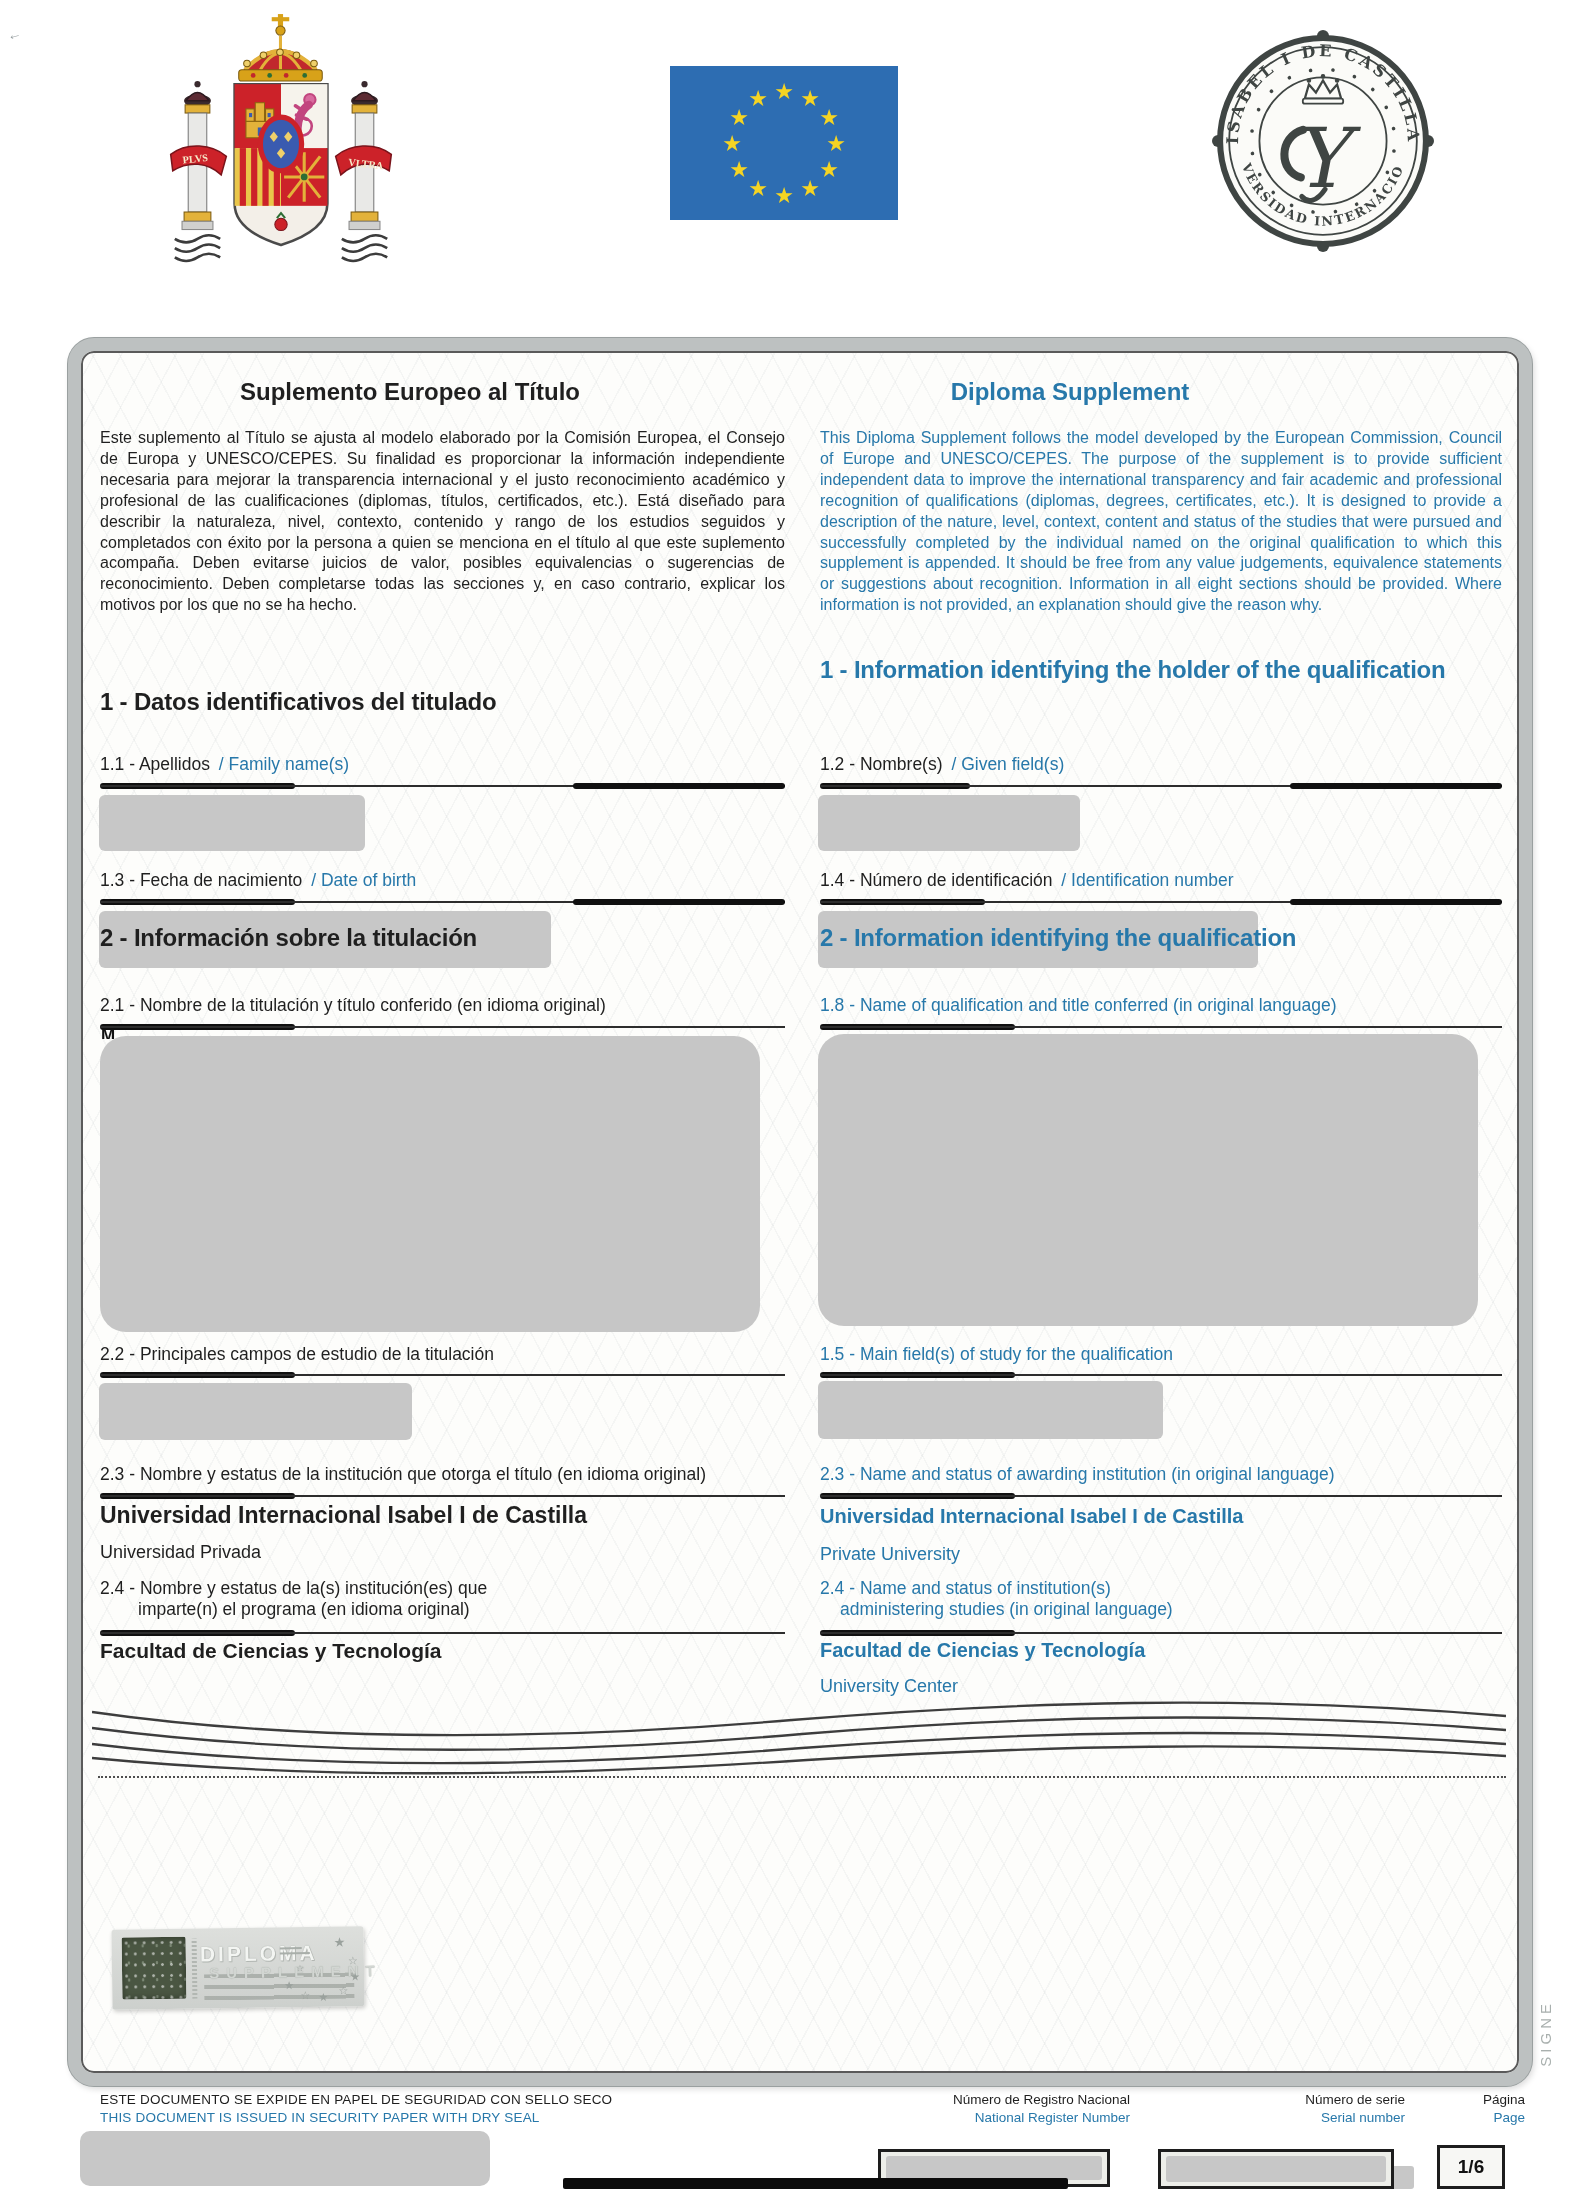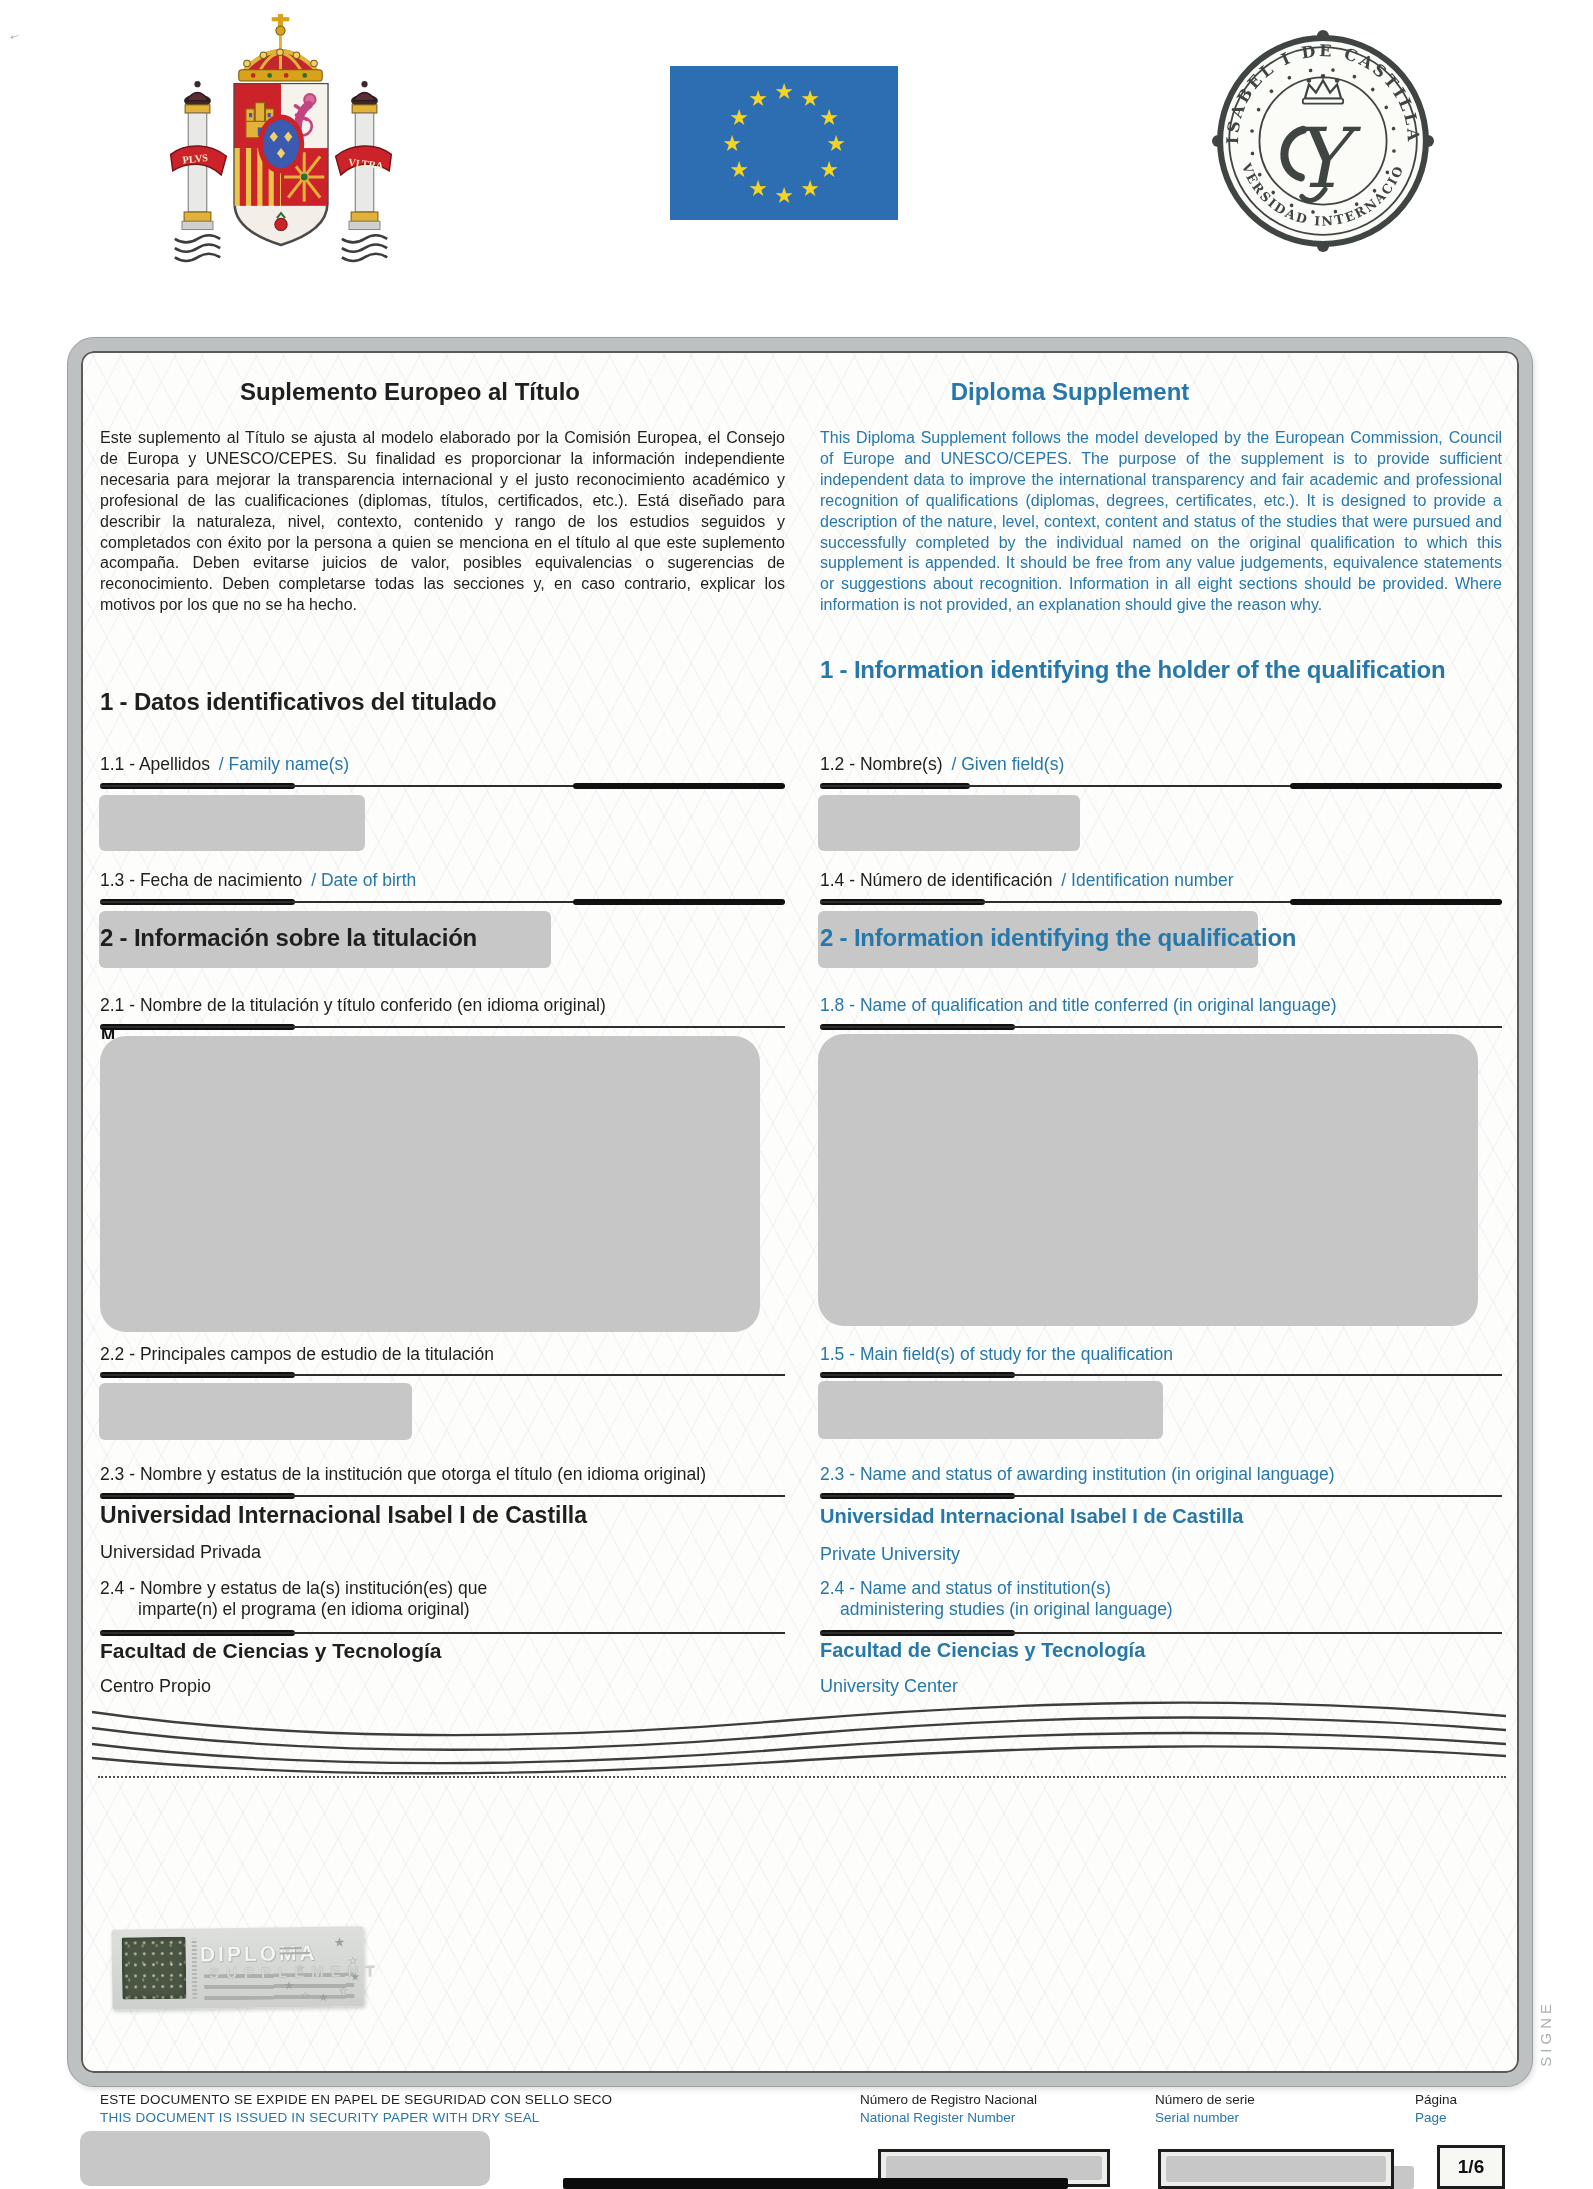--- a/index.html
+++ b/index.html
@@ -34,21 +34,21 @@
   .rule .bl{top:1px;left:0;width:195px;height:6px;border-radius:3px;}
   .rule .br{top:1px;right:0;width:212px;height:6px;border-radius:3px;}
   
   .redact{position:absolute;background:#c7c7c7;border-radius:6px;}
   .rb-lg{border-radius:26px;background:#c6c6c6;}
   
   .fbox{position:absolute;border:3px solid #1d1d1d;background:#edeee9;}
   .fbox .fill{position:absolute;left:5px;top:4px;right:5px;bottom:4px;background:#c7c7c7;border-radius:3px;}
   .pagebox{position:absolute;border:3px solid #1d1d1d;background:#f7f7f4;
     display:flex;align-items:center;justify-content:center;font-size:19px;font-weight:bold;color:#111;}
-  .f-label{position:absolute;text-align:left;font-size:13.5px;line-height:18px;}
+  .f-label{position:absolute;text-align:right;font-size:13.5px;line-height:18px;}
   .f-small{font-size:13.5px;letter-spacing:.2px;}
   
   .dotted{position:absolute;left:98px;top:1776px;width:1408px;height:0;border-top:2px dotted #4e4e4e;}
   
   .sticker{position:absolute;left:112px;top:1928px;width:252px;height:80px;
     background:linear-gradient(180deg,#dddfdc,#cdd0cd);transform:rotate(-.8deg);
     border-radius:3px;box-shadow:1px 2px 4px rgba(0,0,0,.2);}
   .st-green{position:absolute;left:10px;top:8px;width:64px;height:62px;background:#4a5642;border-radius:2px;
     background-image:radial-gradient(rgba(255,255,255,.55) 1px, transparent 1.5px),
                      radial-gradient(rgba(215,228,210,.35) 1px, transparent 1.6px);
@@ -360,21 +360,20 @@
 
   <div class="abs flabel es colL" style="top:1578px">
     <span>2.4 - Nombre y estatus de la(s) institución(es) que</span><br>
     <span style="padding-left:38px">imparte(n) el programa (en idioma original)</span>
   </div>
   <div class="rule no-r colL" style="top:1629px">
       <i class="bl"></i>
       <i class="th"></i>
     </div>
   <div class="abs es colL" style="top:1639px;font-size:21px;font-weight:bold">Facultad de Ciencias y Tecnología</div>
-  <div class="abs val-sub es colL" style="top:1676px">Centro Propio</div>
 
   <div class="abs flabel en colR" style="top:1578px">
     <span>2.4 - Name and status of institution(s)</span><br>
     <span style="padding-left:20px">administering studies (in original language)</span>
   </div>
   <div class="rule no-r colR" style="top:1629px">
       <i class="bl"></i>
       <i class="th"></i>
     </div>
   <div class="abs en colR" style="top:1639px;font-size:20px;font-weight:bold">Facultad de Ciencias y Tecnología</div>

